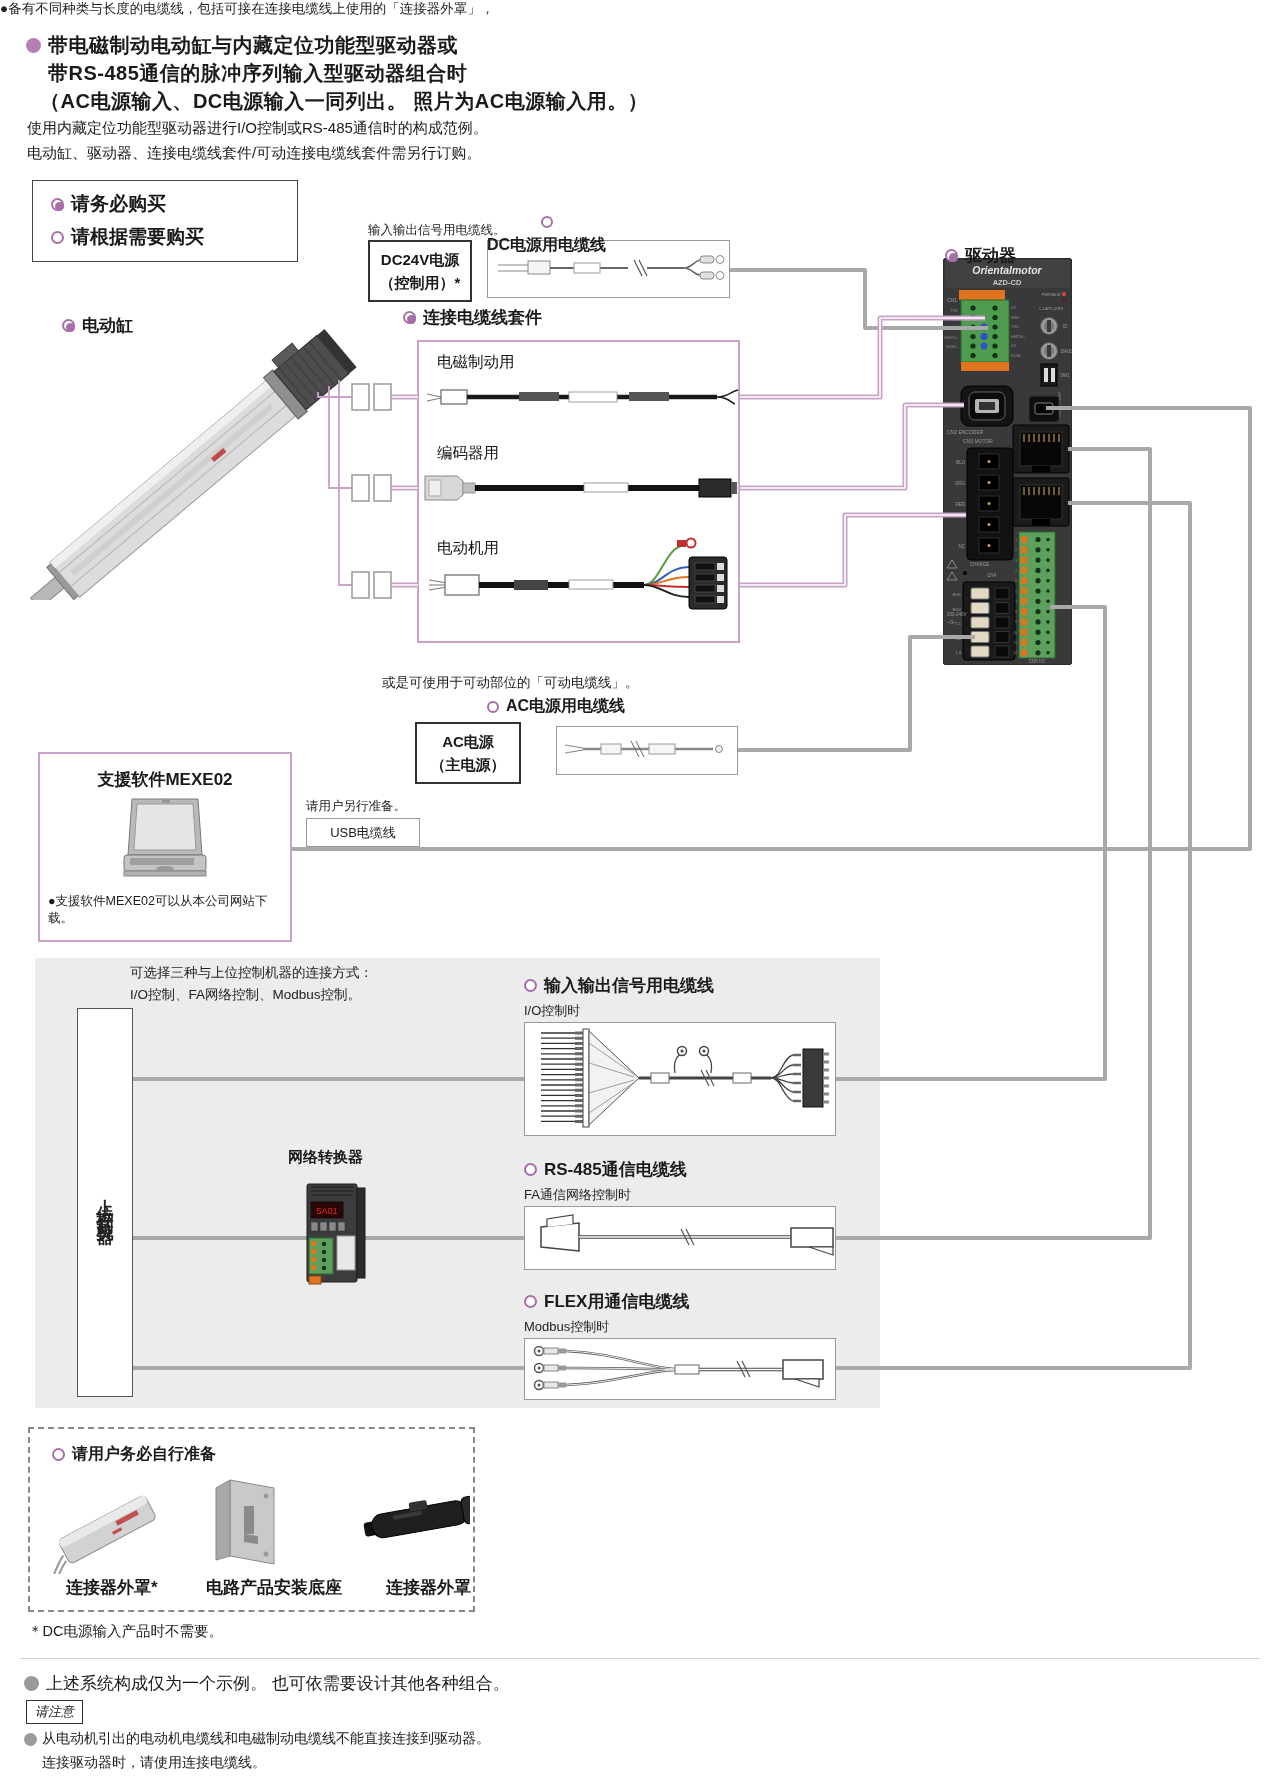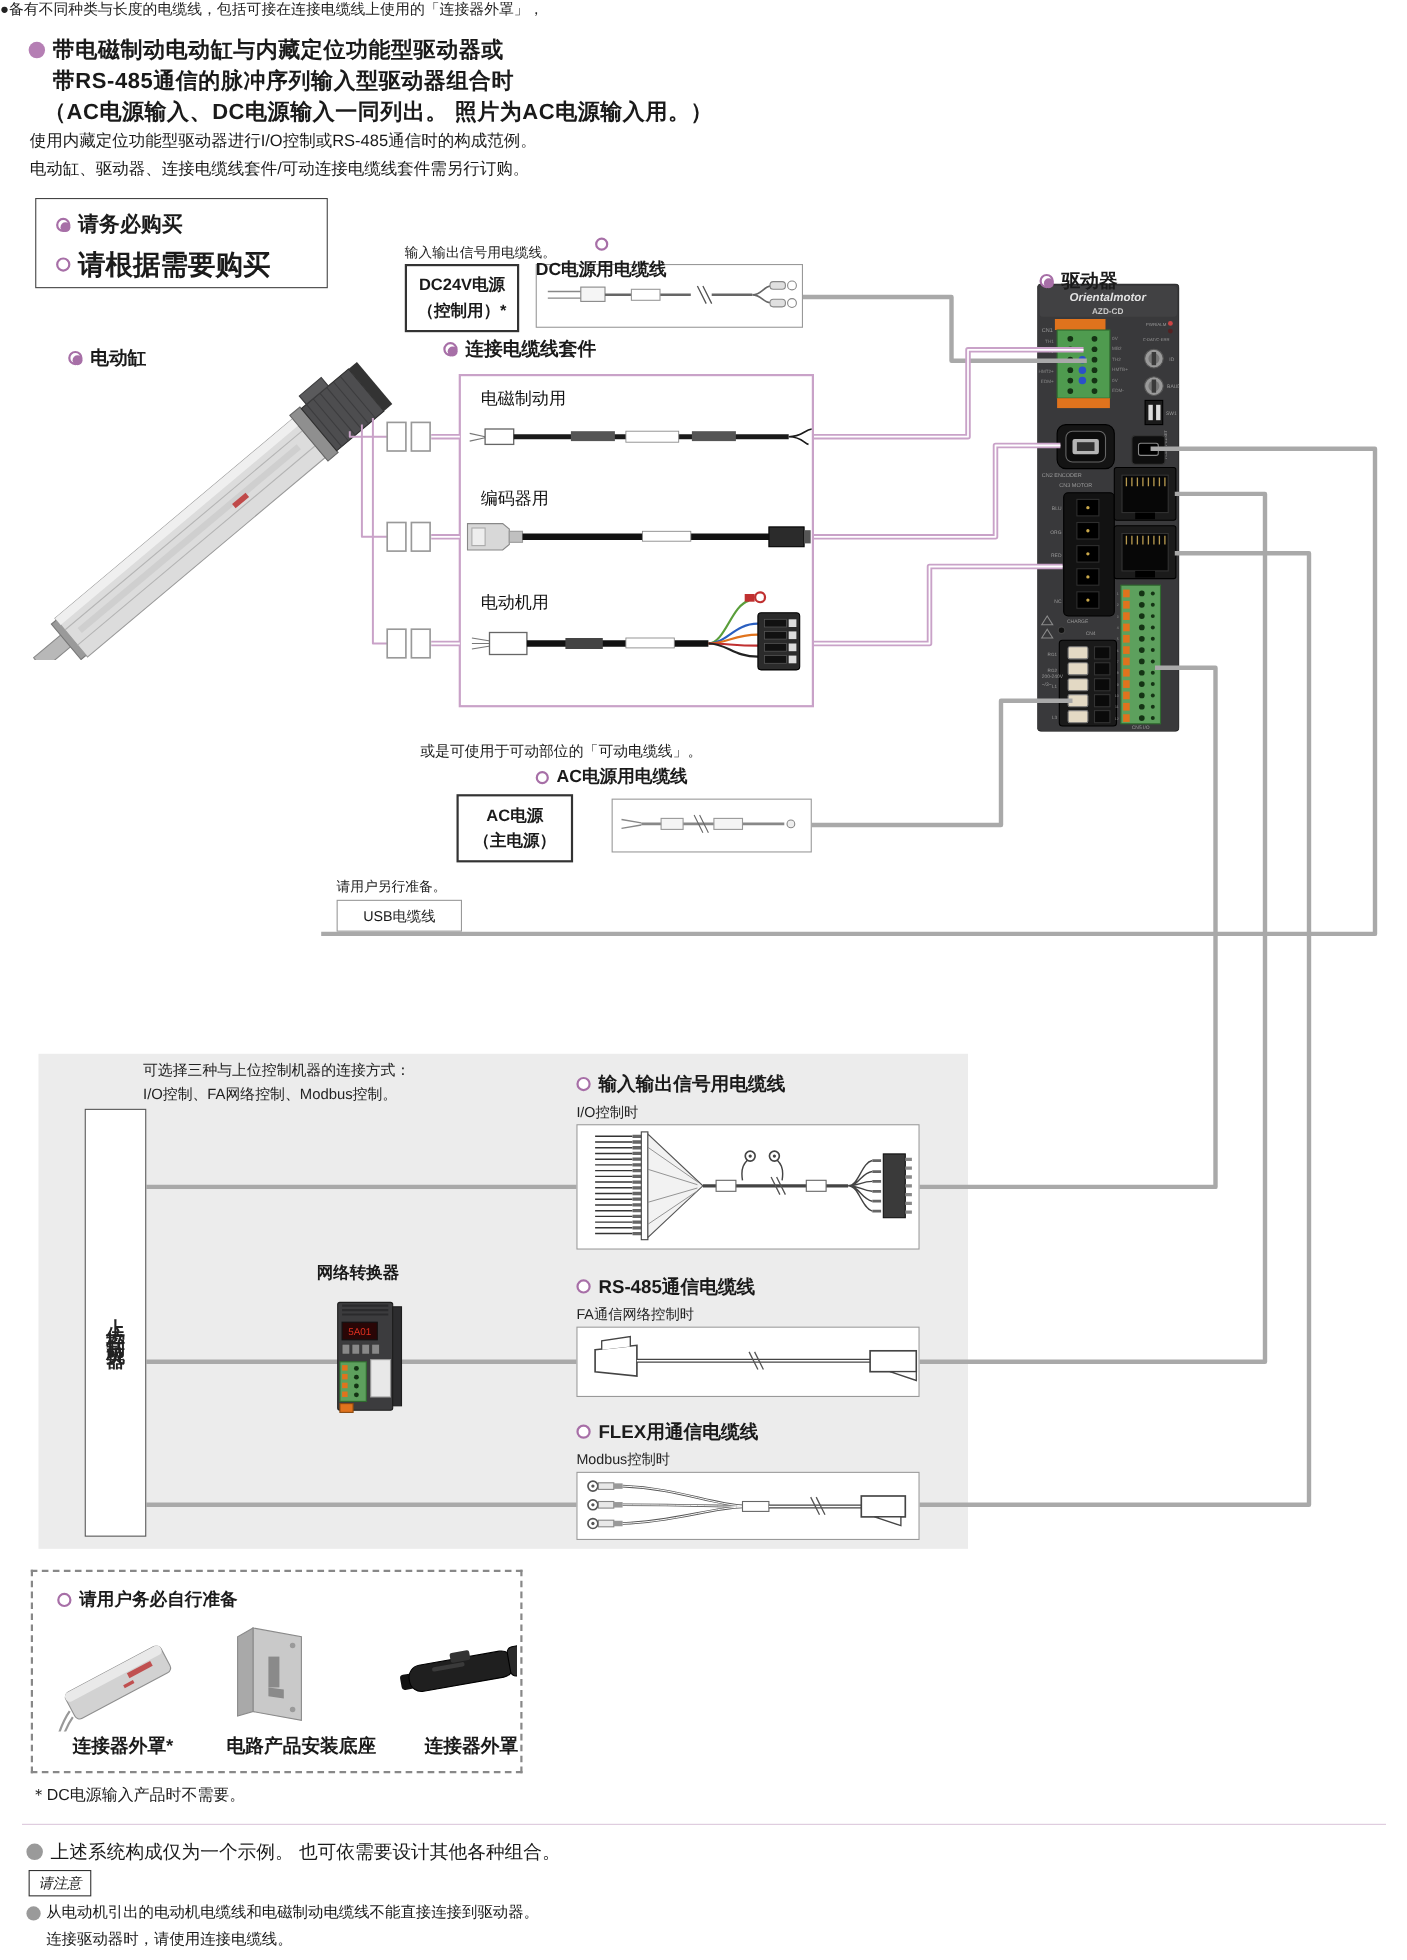--- a/index.html
+++ b/index.html
@@ -50,21 +50,21 @@
   <div class="abs z5 body-txt" style="left:27px;top:119px;">使用内藏定位功能型驱动器进行I/O控制或RS-485通信时的构成范例。</div>
   <div class="abs z5 body-txt" style="left:27px;top:144px;">电动缸、驱动器、连接电缆线套件/可动连接电缆线套件需另行订购。</div>
 
   <div class="abs z5" style="left:32px;top:180px;width:266px;height:82px;border:1.5px solid #444;background:#fff;">
     <div class="row" style="margin:10px 0 0 18px;">
       <span class="ic ic-ringdot"></span>
       <span style="font-size:19px;font-weight:bold;">请务必购买</span>
     </div>
     <div class="row" style="margin:7px 0 0 18px;">
       <span class="ic ic-ring"></span>
-      <span style="font-size:25px;font-weight:bold;">请根据需要购买</span>
+      <span style="font-size:19px;font-weight:bold;">请根据需要购买</span>
     </div>
   </div>
 
   <div class="abs z5 small" style="left:368px;top:222px;">输入输出信号用电缆线。</div>
   <div class="abs z5 blackbox" style="left:368px;top:240px;width:104px;height:62px;">
     <span>DC24V电源</span>
     <span>（控制用）*</span>
   </div>
   <div class="abs z5 row" style="left:487px;top:216px;flex-direction:column;">
     <span class="ic ic-ring" style="width:12px;height:12px;"></span>
@@ -374,20 +374,33 @@
     <svg width="180" height="45" viewBox="0 0 180 45">
       <path d="M8,18 L26,21 M8,26 L26,23" stroke="#888" stroke-width="1.2" fill="none"></path>
       <path d="M26,22 H156" stroke="#888" stroke-width="2.4" fill="none"></path>
       <rect x="44" y="17" width="20" height="10" fill="#f5f5f5" stroke="#999"></rect>
       <rect x="92" y="17" width="26" height="10" fill="#f5f5f5" stroke="#999"></rect>
       <path d="M74,14 l8,16 M79,14 l8,16" stroke="#666" stroke-width="1" fill="none"></path>
       <circle cx="162" cy="22" r="3.5" fill="#eee" stroke="#888"></circle>
     </svg>
   </div>
 
+  <div class="abs z2 purplebox" style="left:38px;top:752px;width:254px;height:190px;">
+    <div style="text-align:center;margin-top:14px;font-size:17px;font-weight:bold;">支援软件MEXE02</div>
+    <svg width="90" height="92" viewBox="0 0 90 92" style="margin:4px auto 0;">
+      <polygon points="12,4 78,4 82,60 8,60" fill="#b9b9b9" stroke="#777"></polygon>
+      <polygon points="17,9 73,9 76,55 14,55" fill="#e6e6e6" stroke="#999"></polygon>
+      <rect x="42" y="4" width="8" height="4" fill="#999"></rect>
+      <rect x="4" y="60" width="82" height="16" rx="3" fill="#c4c4c4" stroke="#777"></rect>
+      <rect x="10" y="63" width="64" height="7" fill="#9e9e9e"></rect>
+      <ellipse cx="45" cy="73.5" rx="9" ry="2.5" fill="#999"></ellipse>
+      <rect x="4" y="76" width="82" height="5" fill="#b0b0b0" stroke="#888"></rect>
+    </svg>
+    <div style="margin:6px 0 0 8px;font-size:12.5px;">●支援软件MEXE02可以从本公司网站下载。</div>
+  </div>
 
   <div class="abs z5 small" style="left:306px;top:798px;">请用户另行准备。</div>
   <div class="abs z4 whitebox" style="left:306px;top:818px;width:114px;height:29px;display:flex;align-items:center;justify-content:center;font-size:13px;">
     <span>USB电缆线</span>
   </div>
 
   <div class="abs z5 sublabel" style="left:130px;top:964px;font-size:13.5px;">可选择三种与上位控制机器的连接方式：</div>
   <div class="abs z5 sublabel" style="left:130px;top:986px;font-size:13.5px;">I/O控制、FA网络控制、Modbus控制。</div>
 
   <div class="abs z4" style="left:77px;top:1008px;width:56px;height:389px;background:#fff;border:1.5px solid #555;display:flex;align-items:center;justify-content:center;">

